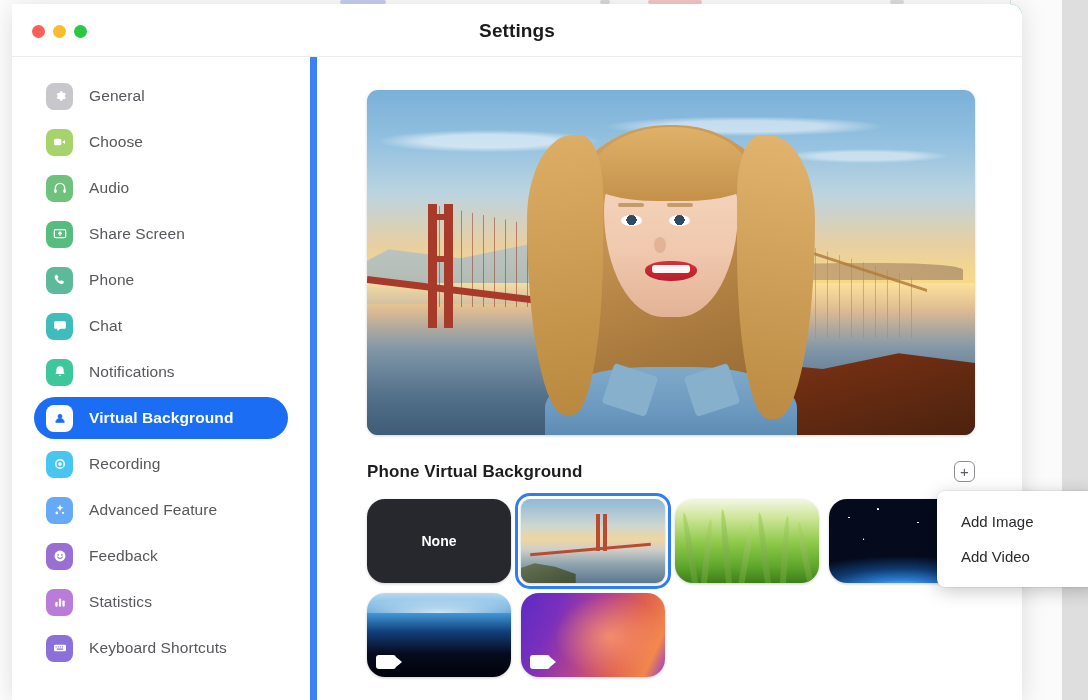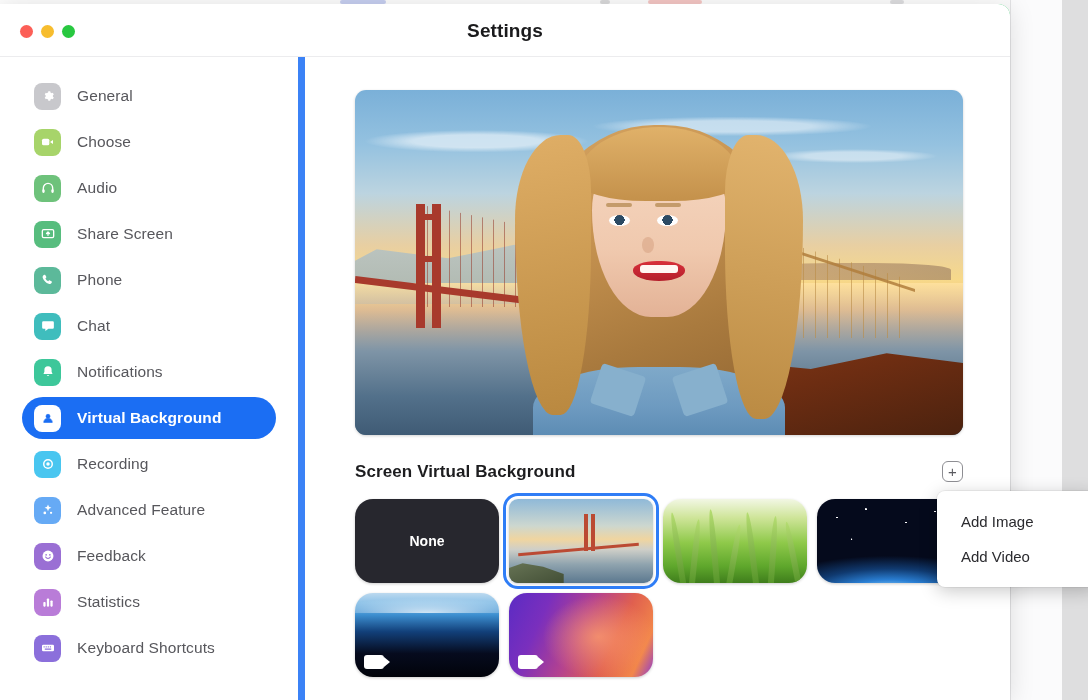--- a/index.html
+++ b/index.html
@@ -32,21 +32,21 @@
     width: 26px; height: 700px;
     background: #dededf;
   }
 
   
   .top-chip { position: absolute; top: 0px; height: 4px; border-radius: 2px; opacity: .55; }
 
   
   #window {
     position: absolute;
-    left: 0; top: 4px;
+    left: 12px; top: 4px;
     width: 1010px;
     height: 696px;
     background: #22c55e;
     border-top-right-radius: 12px;
     box-shadow: 0 2px 26px rgba(0,0,0,.13);
     overflow: hidden;
   }
 
   
   #titlebar {
@@ -573,21 +573,21 @@
             <div class="eye r"></div>
           <div class="nose"></div>
           <div class="lips"></div>
           <div class="teeth"></div>
           <div class="hair-front-l"></div>
           <div class="hair-front-r"></div>
         </div>
       </div>
 
       <div class="section-row">
-        <div class="section-title">Screen Virtual Background</div>
+        <div class="section-title">Phone Virtual Background</div>
         <div class="add-btn">+</div>
       </div>
 
       <div class="thumb-grid">
 
         <div class="thumb thumb-none">
           <span>None</span>
         </div>
 
         <div class="thumb tb-gg selected">

